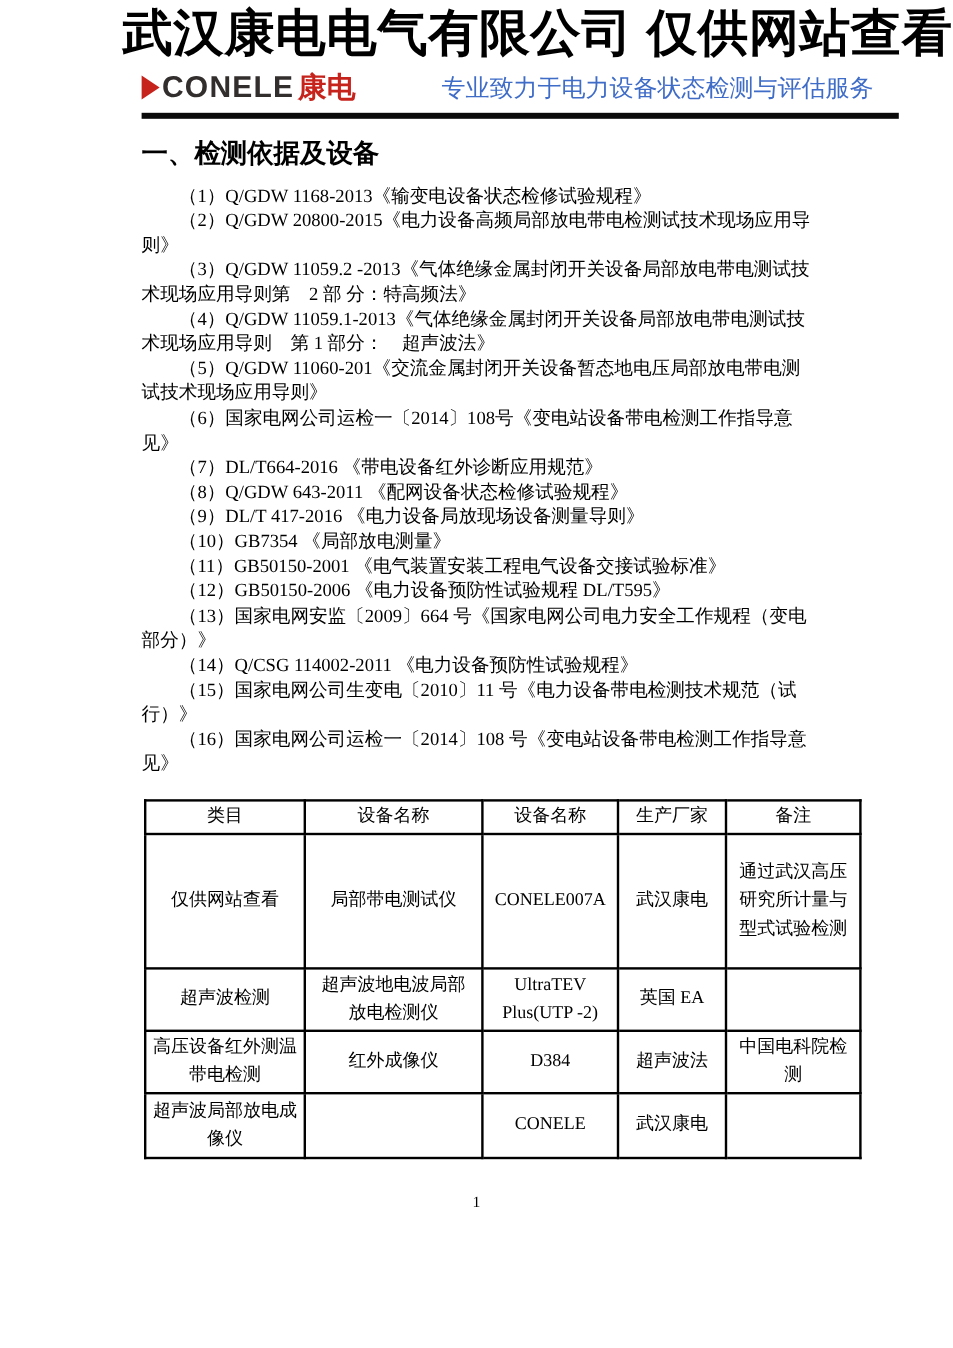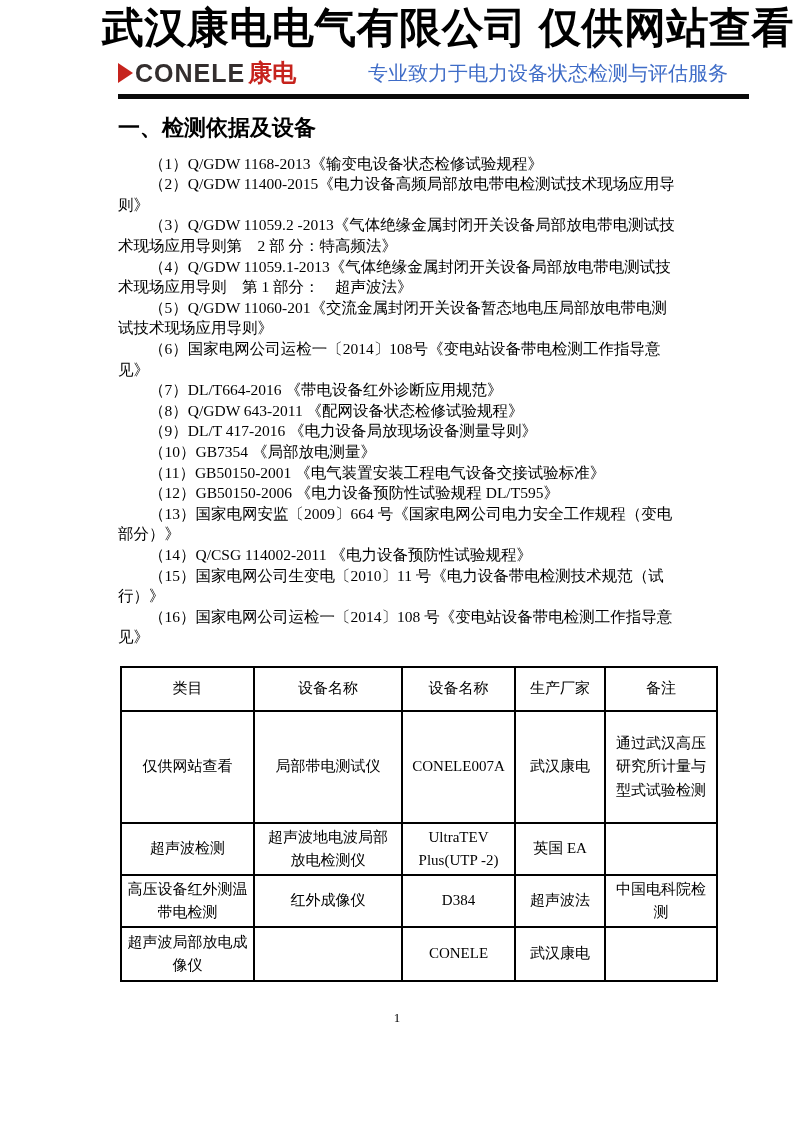--- a/index.html
+++ b/index.html
@@ -93,21 +93,21 @@
   table.equip th,table.equip td{
     border:2px solid #000;
     text-align:center;
     vertical-align:middle;
     padding:1px 3px;
     white-space:pre-line;
     line-height:1.55;
     font-weight:normal;
     overflow:hidden;
   }
-  table.equip thead th{height:44px;border-radius:10px;}
+  table.equip thead th{height:28px;border-radius:10px;}
   table.equip tbody tr:nth-child(1) td{height:112px;}
   table.equip tbody tr:nth-child(2) td{height:52px;}
   table.equip tbody tr:nth-child(3) td{height:52px;}
   table.equip tbody tr:nth-child(4) td{height:54px;}
   .page-number{
     margin-top:28px;
     text-align:center;
     font-size:13px;
   }
 </style>
@@ -126,21 +126,21 @@
     </div>
     <div class="slogan">专业致力于电力设备状态检测与评估服务</div>
   </div>
 
   <div class="rule"></div>
 
   <h2 class="section-heading">一、检测依据及设备</h2>
 
   <div class="standards">
       <p>（1）Q/GDW 1168-2013《输变电设备状态检修试验规程》</p>
-      <p>（2）Q/GDW 11400-2015《电力设备高频局部放电带电检测试技术现场应用导则》</p>
+      <p>（2）Q/GDW 20800-2015《电力设备高频局部放电带电检测试技术现场应用导则》</p>
       <p>（3）Q/GDW 11059.2 -2013《气体绝缘金属封闭开关设备局部放电带电测试技术现场应用导则第　2 部 分：特高频法》</p>
       <p>（4）Q/GDW 11059.1-2013《气体绝缘金属封闭开关设备局部放电带电测试技术现场应用导则　第 1 部分：　超声波法》</p>
       <p>（5）Q/GDW 11060-201《交流金属封闭开关设备暂态地电压局部放电带电测试技术现场应用导则》</p>
       <p>（6）国家电网公司运检一〔2014〕108号《变电站设备带电检测工作指导意见》</p>
       <p>（7）DL/T664-2016 《带电设备红外诊断应用规范》</p>
       <p>（8）Q/GDW 643-2011 《配网设备状态检修试验规程》</p>
       <p>（9）DL/T 417-2016 《电力设备局放现场设备测量导则》</p>
       <p>（10）GB7354 《局部放电测量》</p>
       <p>（11）GB50150-2001 《电气装置安装工程电气设备交接试验标准》</p>
       <p>（12）GB50150-2006 《电力设备预防性试验规程 DL/T595》</p>

